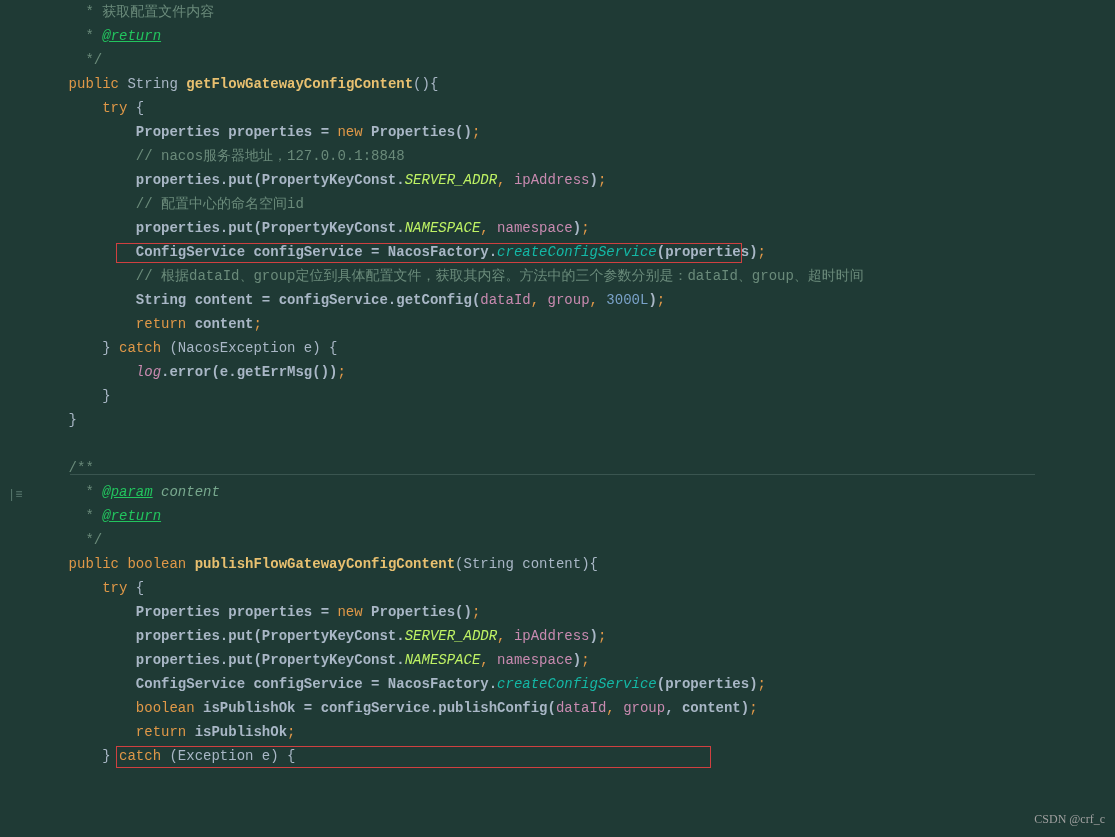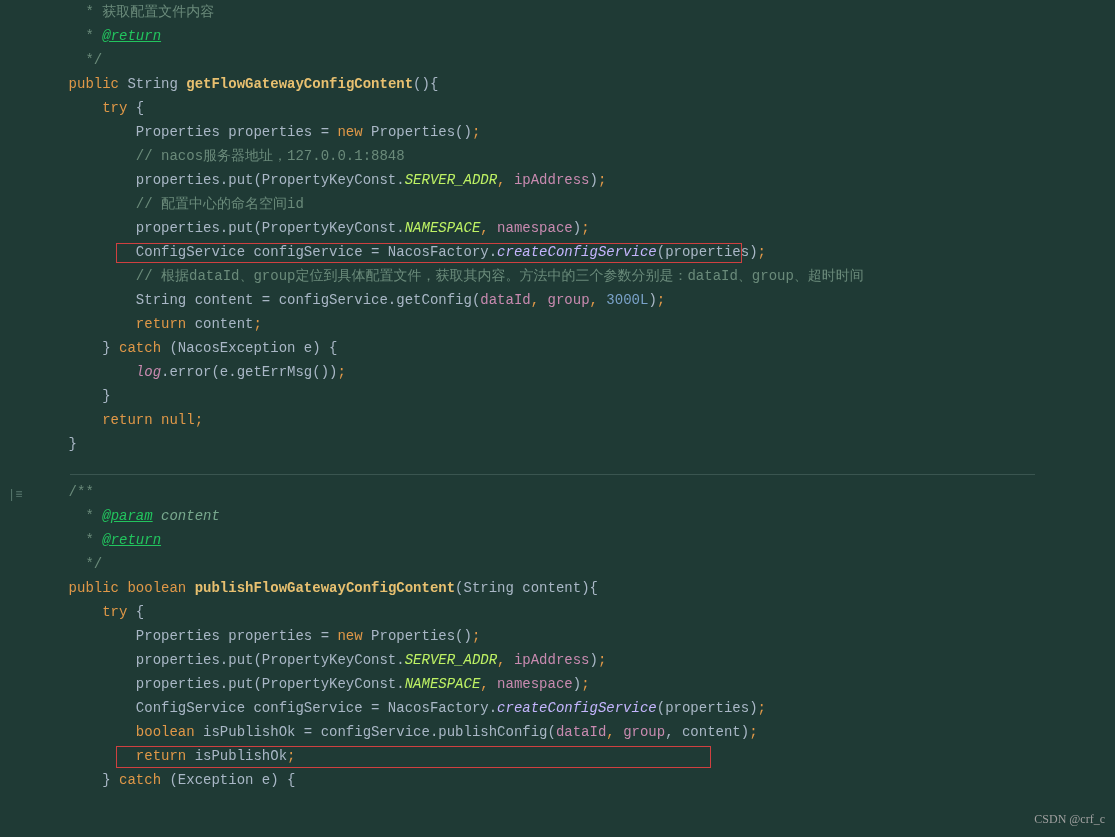--- a/index.html
+++ b/index.html
@@ -56,23 +56,23 @@
     }
     
     .c-comment { color: #6a8a7a; } 
     .c-doctag { color: #22c55e; font-style: italic; text-decoration: underline; }
     .c-doctag-nou { color: #78a88e; font-style: italic; }
     .c-keyword { color: #e09848; } 
     .c-type { color: #a9b7c6; } 
     .c-method { color: #e8c070; font-weight: bold; } 
     .c-punct { color: #a9b7c6; }
     .c-static { color: #bef264; font-style: italic; } 
-    .c-static-method { color: #c4b5fd; font-style: italic; text-align: right; } 
+    .c-static-method { color: #14b8a6; font-style: italic; text-align: right; } 
     .c-field { color: #c88ab0; }
-    .c-var { color: #a9b7c6; }
+    .c-var { color: #a9b7c6; font-weight: bold; }
     .c-number { color: #7aa2c9; }
     .c-log { color: #c88ab0; font-style: italic; }
     .c-semi { color: #e09848; }
     .red-box {
       position: absolute;
       border: 1px solid #d04040;
       pointer-events: none;
     }
     .watermark {
       position: absolute;
@@ -101,21 +101,20 @@
   <div class="line"><span class="indent">            </span><span class="c-var">properties.put(PropertyKeyConst.</span><span class="c-static">SERVER_ADDR</span><span class="c-semi">, </span><span class="c-field">ipAddress</span><span class="c-var">)</span><span class="c-semi">;</span></div>
   <div class="line"><span class="indent">            </span><span class="c-comment">// 配置中心的命名空间id</span></div>
   <div class="line"><span class="indent">            </span><span class="c-var">properties.put(PropertyKeyConst.</span><span class="c-static">NAMESPACE</span><span class="c-semi">, </span><span class="c-field">namespace</span><span class="c-var">)</span><span class="c-semi">;</span></div>
   <div class="line"><span class="indent">            </span><span class="c-var">ConfigService configService = NacosFactory.</span><span class="c-static-method">createConfigService</span><span class="c-var">(properties)</span><span class="c-semi">;</span></div>
   <div class="line"><span class="indent">            </span><span class="c-comment">// 根据dataId、group定位到具体配置文件，获取其内容。方法中的三个参数分别是：dataId、group、超时时间</span></div>
   <div class="line"><span class="indent">            </span><span class="c-var">String content = configService.getConfig(</span><span class="c-field">dataId</span><span class="c-semi">, </span><span class="c-field">group</span><span class="c-semi">, </span><span class="c-number">3000L</span><span class="c-var">)</span><span class="c-semi">;</span></div>
   <div class="line"><span class="indent">            </span><span class="c-keyword">return</span><span class="c-var"> content</span><span class="c-semi">;</span></div>
   <div class="line"><span class="indent">        </span><span class="c-punct">} </span><span class="c-keyword">catch</span><span class="c-punct"> (NacosException e) {</span></div>
   <div class="line"><span class="indent">            </span><span class="c-log">log</span><span class="c-var">.error(e.getErrMsg())</span><span class="c-semi">;</span></div>
   <div class="line"><span class="indent">        </span><span class="c-punct">}</span></div>
-  <div class="line"><span class="indent">        </span><span class="c-keyword">return</span><span class="c-keyword"> null</span><span class="c-semi">;</span></div>
   <div class="line"><span class="indent">    </span><span class="c-punct">}</span></div>
   <div style="height:24px;"></div>
   <div class="line"><span class="indent">    </span><span class="c-comment">/**</span></div>
   <div class="line"><span class="indent">     </span><span class="c-comment"> * </span><span class="c-doctag">@param</span><span class="c-doctag-nou"> content</span></div>
   <div class="line"><span class="indent">     </span><span class="c-comment"> * </span><span class="c-doctag">@return</span></div>
   <div class="line"><span class="indent">     </span><span class="c-comment"> */</span></div>
   <div class="line"><span class="indent">    </span><span class="c-keyword">public</span><span class="c-keyword"> boolean </span><span class="c-method">publishFlowGatewayConfigContent</span><span class="c-punct">(String content){</span></div>
   <div class="line"><span class="indent">        </span><span class="c-keyword">try</span><span class="c-punct"> {</span></div>
   <div class="line"><span class="indent">            </span><span class="c-var">Properties properties = </span><span class="c-keyword">new</span><span class="c-var"> Properties()</span><span class="c-semi">;</span></div>
   <div class="line"><span class="indent">            </span><span class="c-var">properties.put(PropertyKeyConst.</span><span class="c-static">SERVER_ADDR</span><span class="c-semi">, </span><span class="c-field">ipAddress</span><span class="c-var">)</span><span class="c-semi">;</span></div>

